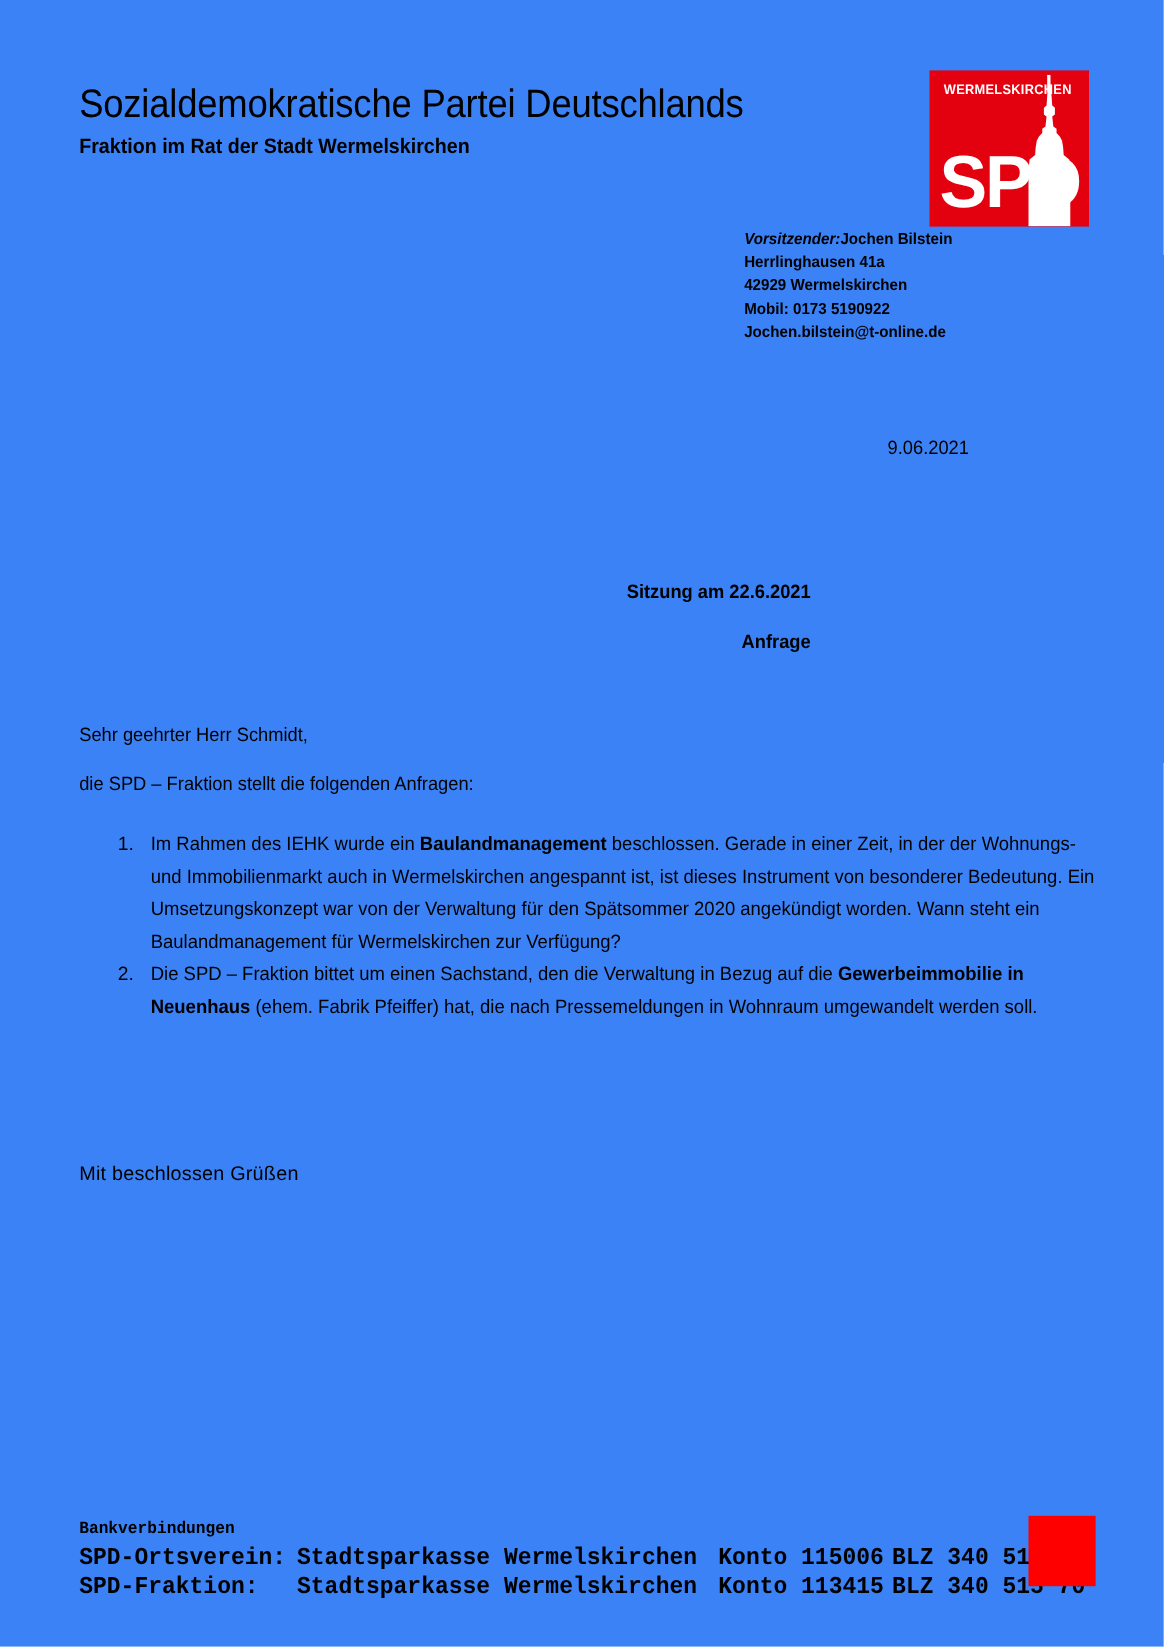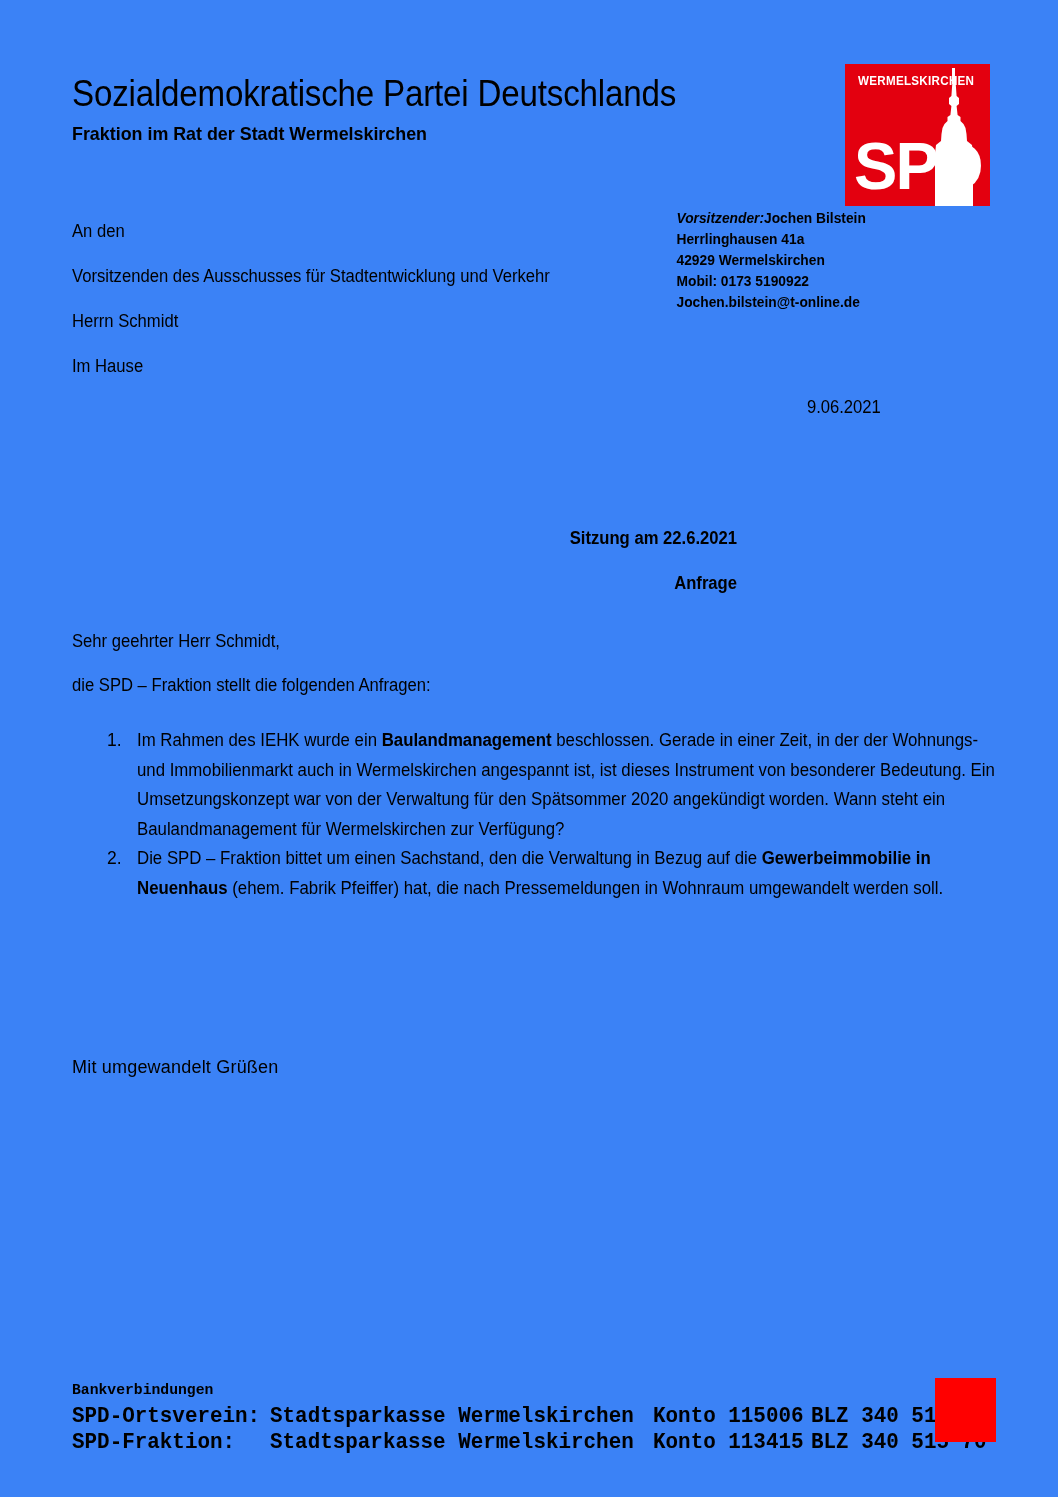--- a/index.html
+++ b/index.html
@@ -164,21 +164,21 @@
     margin-bottom: 23px;
     white-space: nowrap;
     transform: scaleX(0.95);
     transform-origin: left center;
   }
 
   
   #body-block {
     position: absolute;
     left: 72px;
-    top: 630px;
+    top: 657px;
     width: 940px;
   }
 
   #body-block .para {
     font-size: 17.5px;
     line-height: 22px;
     margin-bottom: 22px;
     white-space: nowrap;
     transform: scaleX(0.95);
     transform-origin: left center;
@@ -326,26 +326,20 @@
         L23 30
         L25.4 28
         L26.4 14
         Z"></path>
       <rect fill="#ffffff" x="26" y="0" width="3" height="16"></rect>
     </svg>
 
     <div id="logo-word">SPD</div>
   </div>
 
-  <div id="recipient">
-    <div class="line">An den</div>
-    <div class="line">Vorsitzenden des Ausschusses für Stadtentwicklung und Verkehr</div>
-    <div class="line">Herrn Schmidt</div>
-    <div class="line">Im Hause</div>
-  </div>
 
   <div id="contact">
     <div class="line"><span class="role">Vorsitzender:</span><span>Jochen Bilstein</span></div>
     <div class="line">Herrlinghausen 41a</div>
     <div class="line">42929 Wermelskirchen</div>
     <div class="line">Mobil: 0173 5190922</div>
     <div class="line">Jochen.bilstein@t-online.de</div>
   </div>
 
   <div id="letter-date">9.06.2021</div>
@@ -364,21 +358,21 @@
         <span class="marker">1.</span>
         <span class="qtext"><span>Im Rahmen des IEHK wurde ein </span><span style="font-weight: bold;">Baulandmanagement</span><span> beschlossen. Gerade in einer Zeit, in der der Wohnungs- und Immobilienmarkt auch in Wermelskirchen angespannt ist, ist dieses Instrument von besonderer Bedeutung. Ein Umsetzungskonzept war von der Verwaltung für den Spätsommer 2020 angekündigt worden. Wann steht ein Baulandmanagement für Wermelskirchen zur Verfügung?</span></span>
       </li>
       <li>
         <span class="marker">2.</span>
         <span class="qtext"><span>Die SPD – Fraktion bittet um einen Sachstand, den die Verwaltung in Bezug auf die </span><span style="font-weight: bold;">Gewerbeimmobilie in Neuenhaus</span><span> (ehem. Fabrik Pfeiffer) hat, die nach Pressemeldungen in Wohnraum umgewandelt werden soll.</span></span>
       </li>
     </ol>
   </div>
 
-  <div id="closing">Mit umgewandelt Grüßen</div>
+  <div id="closing">Mit beschlossen Grüßen</div>
 
   <div id="footer">
     <div class="fhead">Bankverbindungen</div>
     <table>
       <tbody>
         <tr>
           <td class="c-label"><span>SPD-Ortsverein:</span></td>
           <td class="c-bank"><span>Stadtsparkasse Wermelskirchen</span></td>
           <td class="c-konto"><span>Konto 115006</span></td>
           <td class="c-blz"><span>BLZ 340 515 70</span></td>

